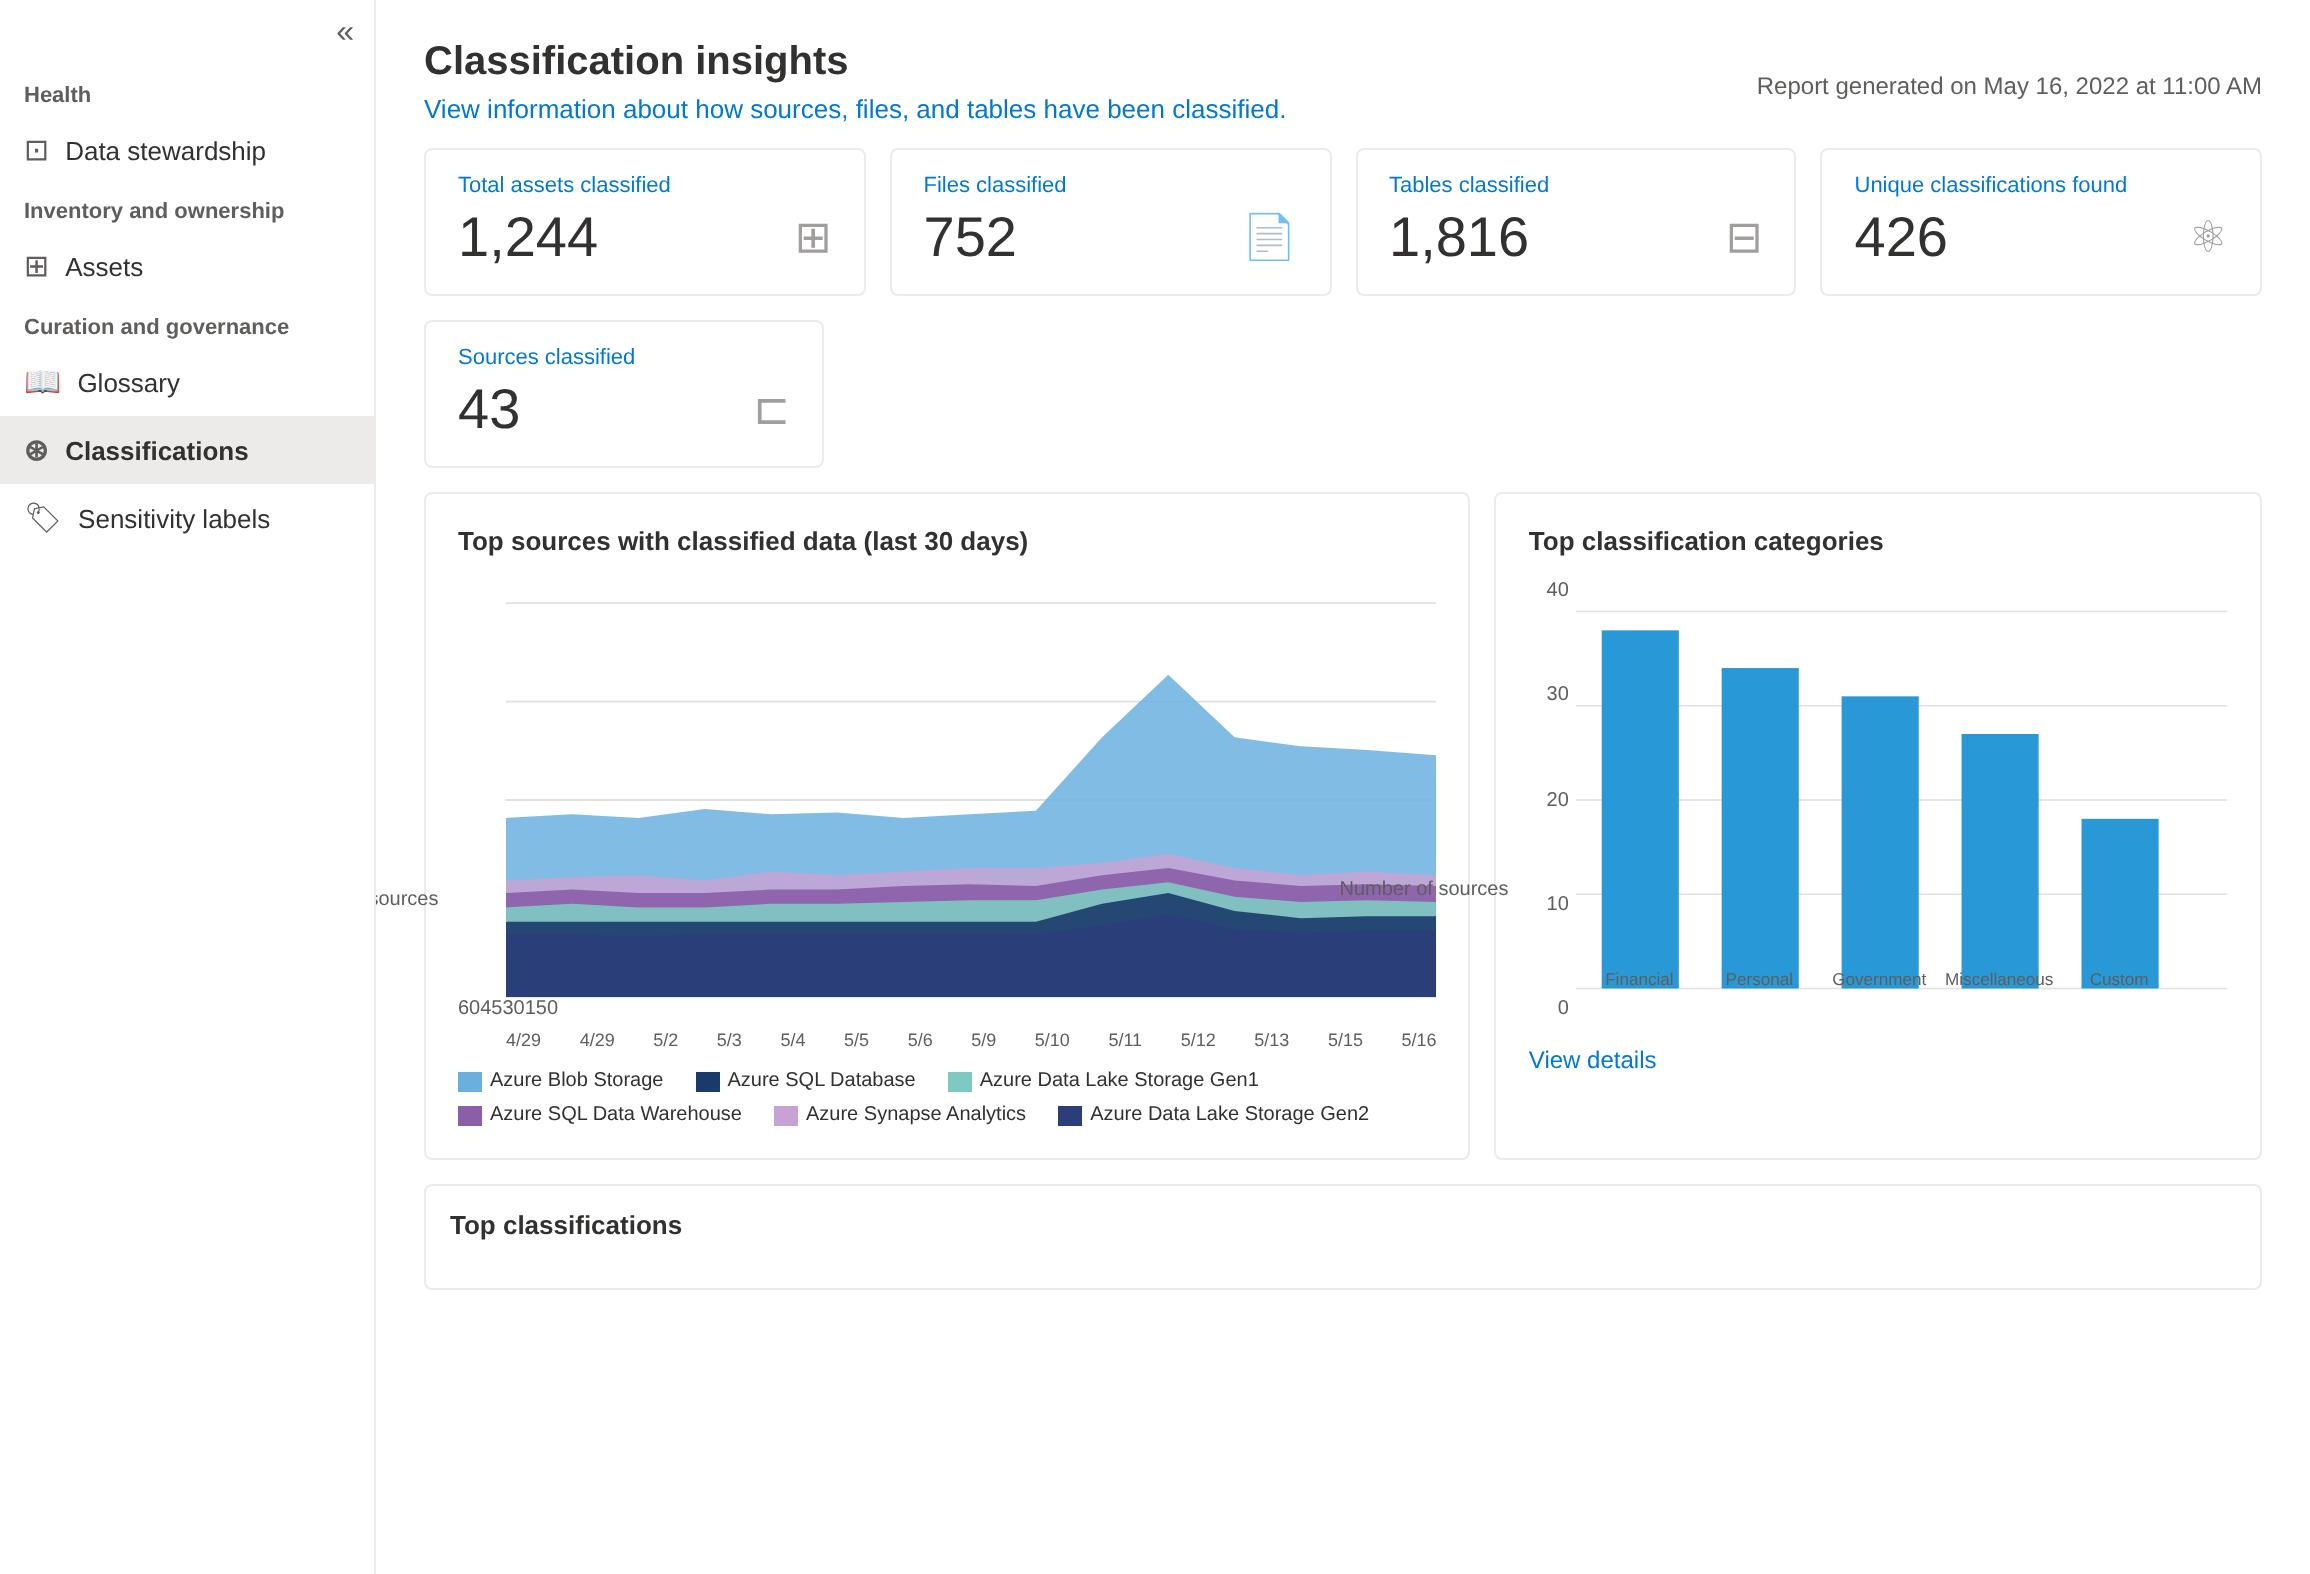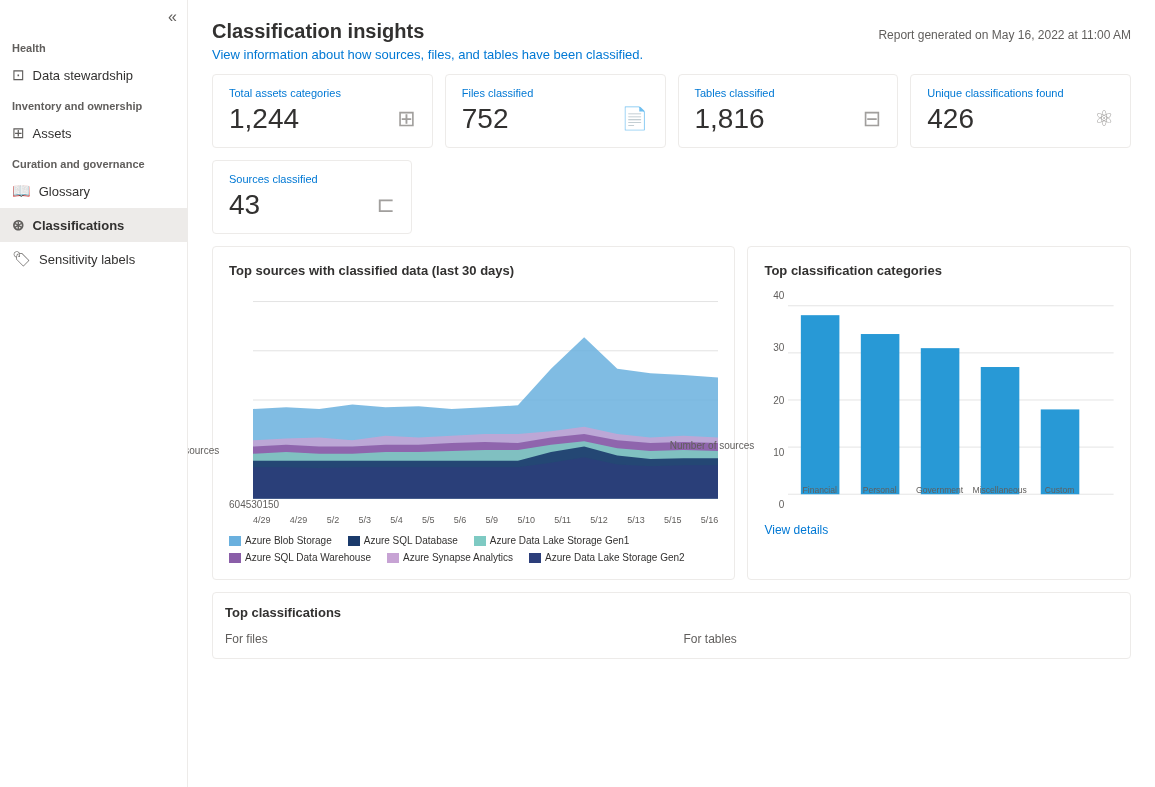--- a/index.html
+++ b/index.html
@@ -44,21 +44,21 @@
     
     .view-details { color: #0078d4; font-size: 12px; cursor: pointer; margin-top: 8px; display: inline-block; }
 
     
     .bottom-section { background: #fff; border: 1px solid #edebe9; border-radius: 4px; padding: 12px; }
     .bottom-section-title { font-size: 13px; font-weight: 600; margin-bottom: 12px; }
     .bottom-cols { display: flex; gap: 24px; }
     .bottom-col { flex: 1; }
     .bottom-col-label { font-size: 12px; color: #605e5c; font-weight: 400; }
 
-    .header-row { display: flex; justify-content: space-between; align-items: center; margin-bottom: 8px; }
+    .header-row { display: flex; justify-content: space-between; align-items: flex-end; margin-bottom: 8px; }
   </style>
 </head>
 <body>
 
 <div class="sidebar">
   <div class="sidebar-collapse">«</div>
   <div class="sidebar-section-label">Health</div>
   <div class="sidebar-item">
     <span class="sidebar-icon">⊡</span>
     <span>Data stewardship</span>
@@ -89,21 +89,21 @@
       <div class="page-title">Classification insights</div>
       <div class="page-subtitle">
         <span>View information about how sources, files, and </span><span style="color:#0078d4">tables have been classified.</span>
       </div>
     </div>
     <div class="report-date">Report generated on May 16, 2022 at 11:00 AM</div>
   </div>
 
   <div class="stat-cards" id="stat-cards-container">
       <div class="stat-card">
-    <div class="stat-card-label">Total assets categories</div>
+    <div class="stat-card-label">Total assets classified</div>
     <div class="stat-card-value-row">
       <div class="stat-card-value">1,244</div>
       <div class="stat-card-icon">⊞</div>
     </div>
   </div>
       <div class="stat-card">
     <div class="stat-card-label">Files classified</div>
     <div class="stat-card-value-row">
       <div class="stat-card-value">752</div>
       <div class="stat-card-icon">📄</div>
@@ -251,22 +251,14 @@
           <div style="font-size:10px; color:#605e5c; margin-top:2px; text-align:center;"></div>
         </div>
         <div style="writing-mode:vertical-lr; font-size:10px; color:#605e5c; position:absolute; left:-52px; top:50%; transform:translateX(-50%) rotate(-90deg); white-space:nowrap;">Number of sources</div>
       </div>
       <span class="view-details">View details</span>
     </div>
   </div>
 
   <div class="bottom-section">
     <div class="bottom-section-title">Top classifications</div>
-    <div class="bottom-cols">
-      <div class="bottom-col">
-        <div class="bottom-col-label">For files</div>
-      </div>
-      <div class="bottom-col">
-        <div class="bottom-col-label">For tables</div>
-      </div>
-    </div>
   </div>
 </div>
 
 </body></html>

